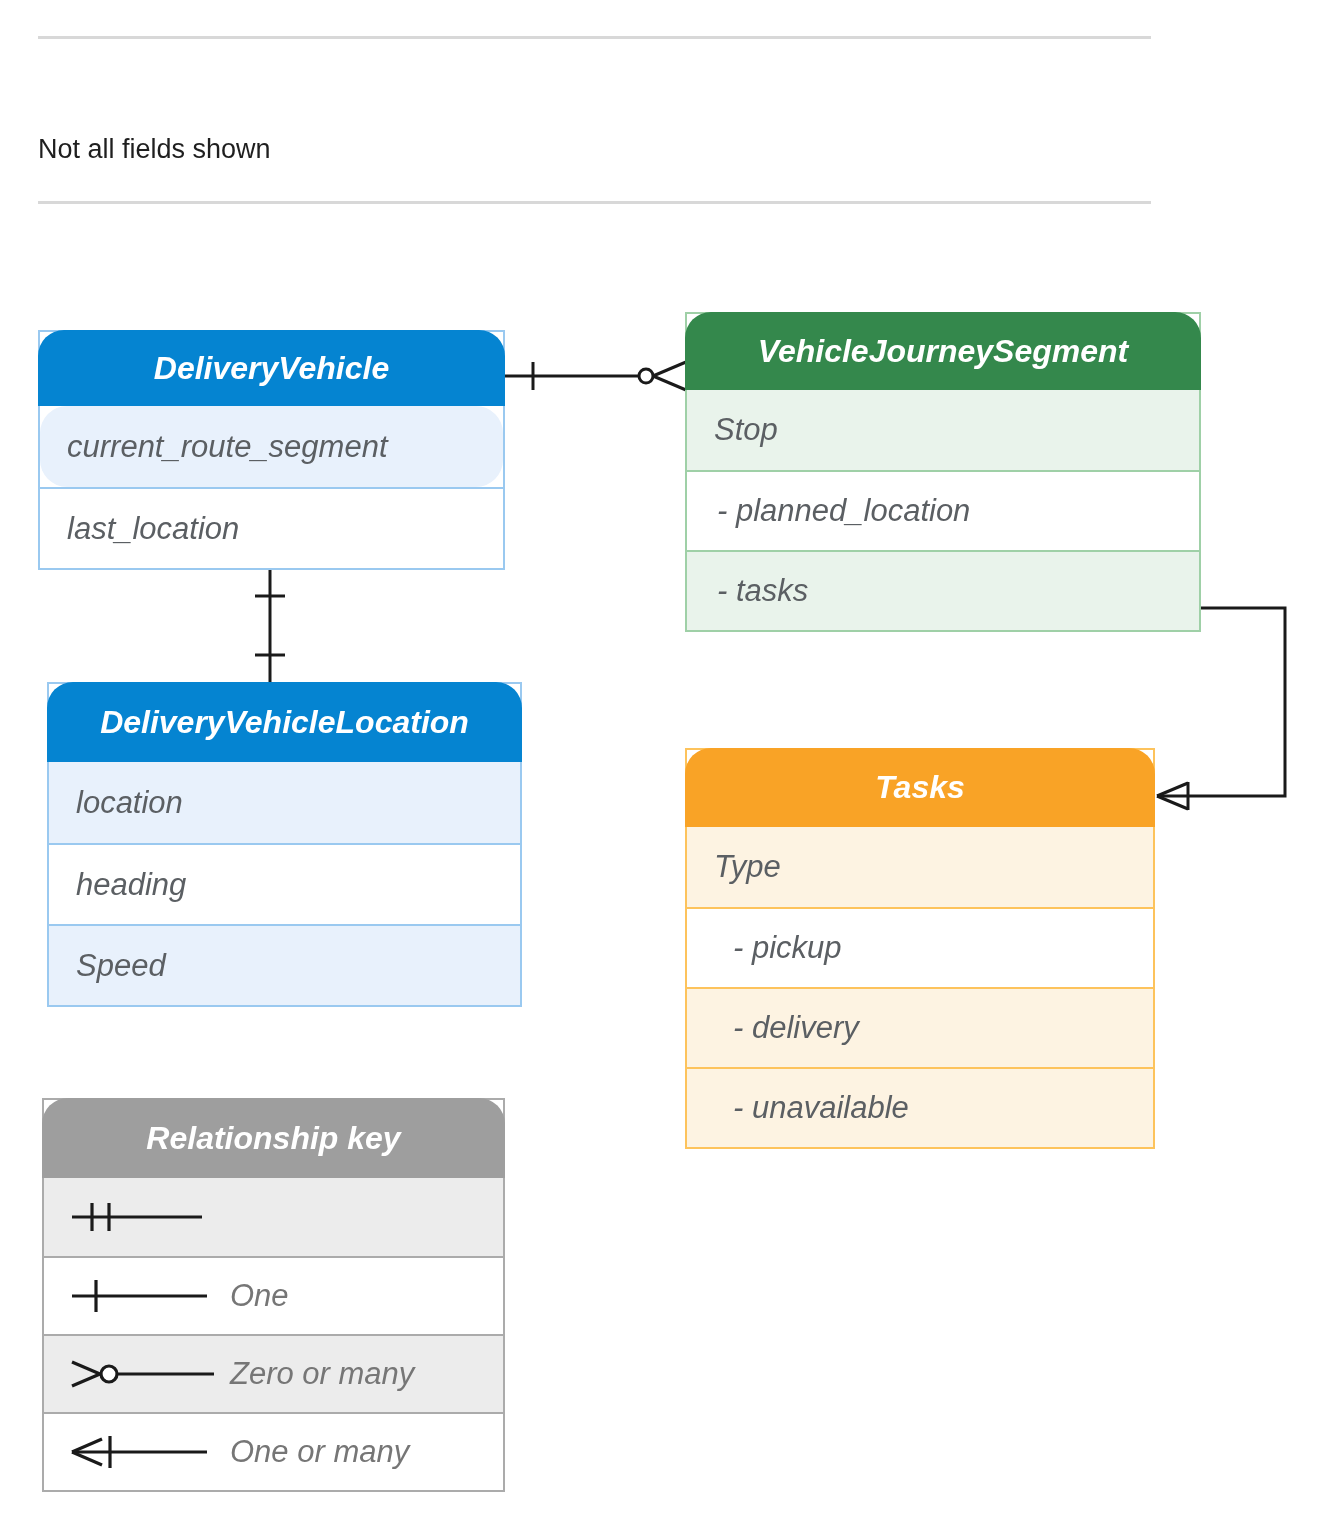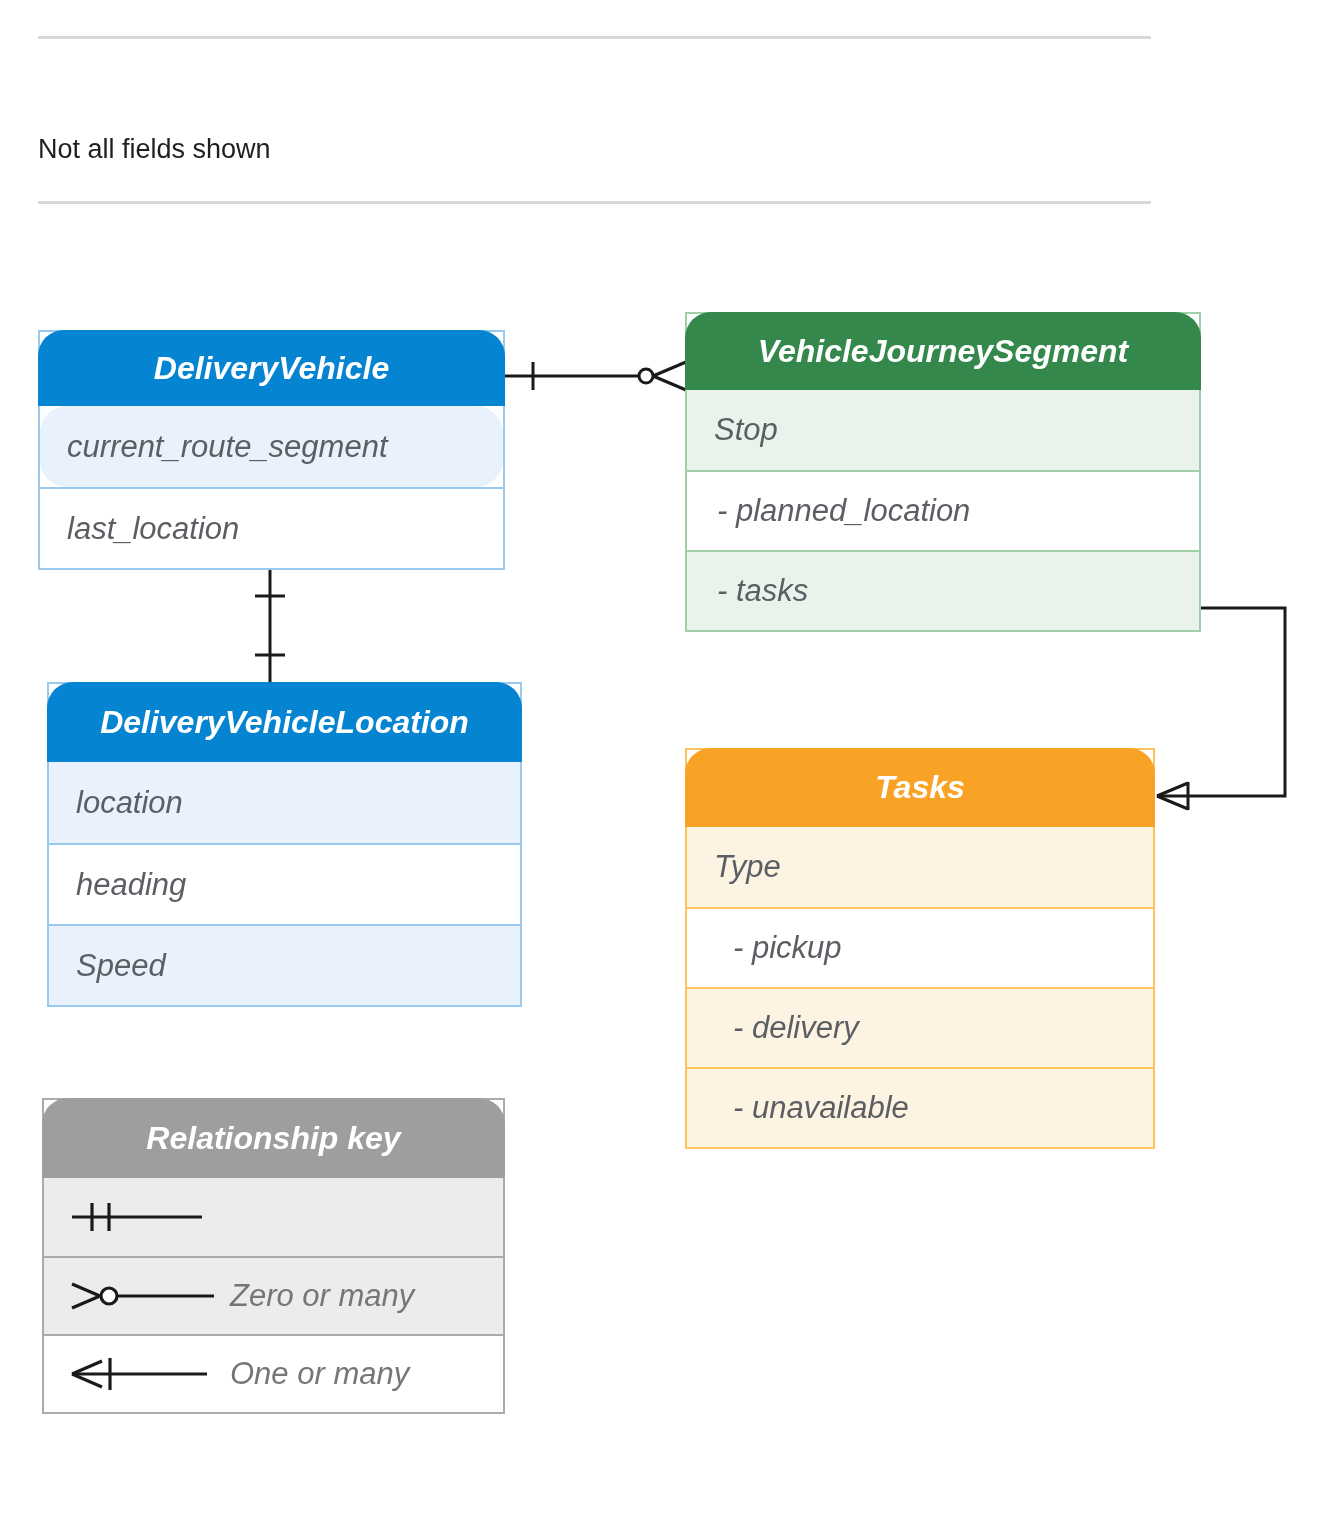--- a/index.html
+++ b/index.html
@@ -133,20 +133,29 @@
     <div class="e-row shaded" style="border-top:none;">
       <span class="sym">
         <svg width="168" height="44" viewBox="0 0 168 44" fill="none" stroke="#1a1a1a" stroke-width="3.2">
           <line x1="10" y1="22" x2="140" y2="22"></line>
           <line x1="30" y1="8" x2="30" y2="36"></line>
           <line x1="47" y1="8" x2="47" y2="36"></line>
         </svg>
       </span>
     </div>
 
+    <div class="e-row">
+      <span class="sym">
+        <svg width="168" height="44" viewBox="0 0 168 44" fill="none" stroke="#1a1a1a" stroke-width="3.2">
+          <line x1="10" y1="22" x2="145" y2="22"></line>
+          <line x1="34" y1="6" x2="34" y2="38"></line>
+        </svg>
+      </span>
+      <span>One</span>
+    </div>
 
     <div class="e-row shaded">
       <span class="sym">
         <svg width="168" height="44" viewBox="0 0 168 44" fill="none" stroke="#1a1a1a" stroke-width="3.2">
           <line x1="38" y1="22" x2="10" y2="10"></line>
           <line x1="38" y1="22" x2="10" y2="34"></line>
           <circle cx="47" cy="22" r="8" fill="#ffffff"></circle>
           <line x1="55" y1="22" x2="152" y2="22"></line>
         </svg>
       </span>

